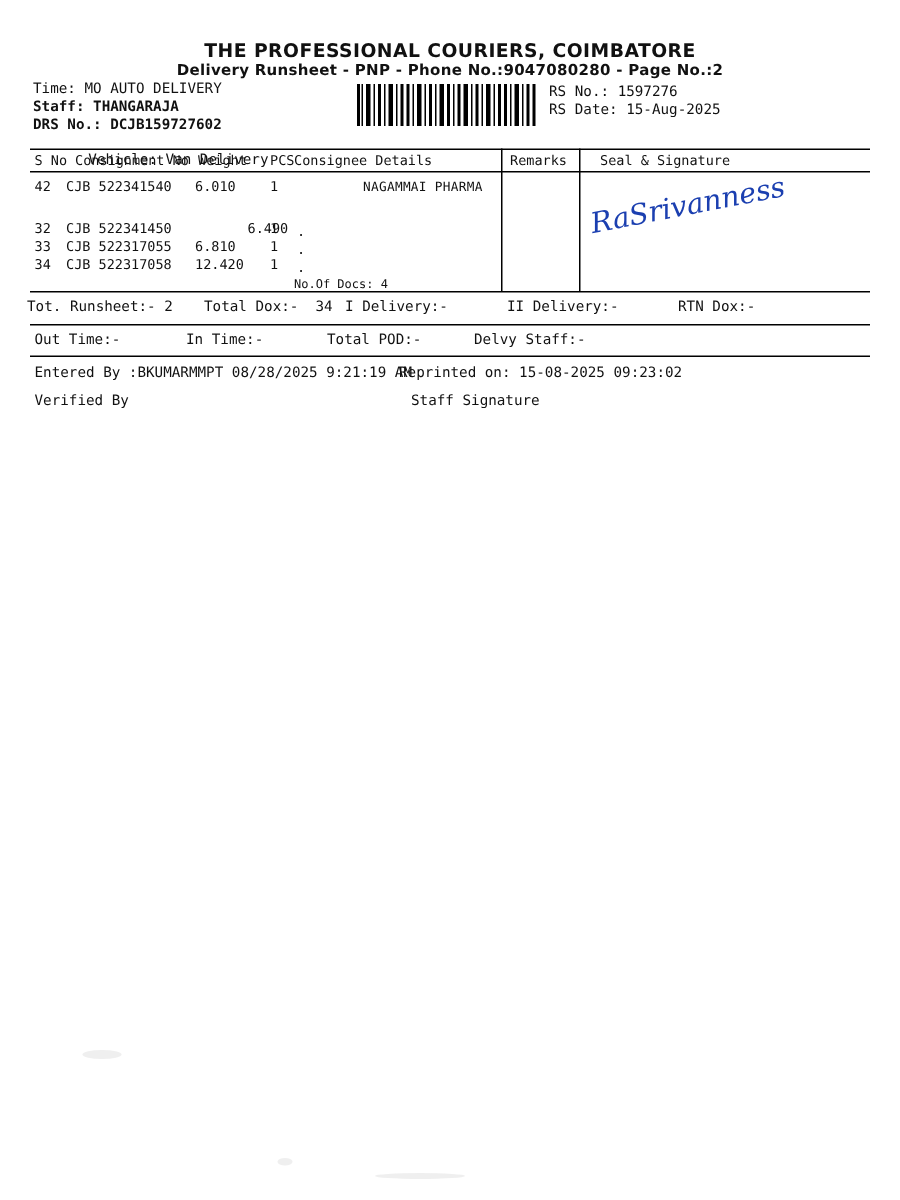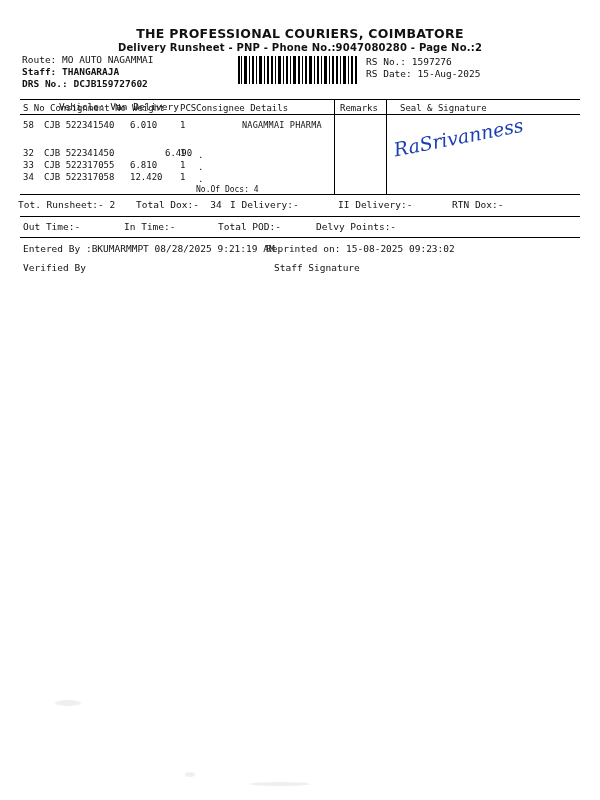--- a/index.html
+++ b/index.html
@@ -157,21 +157,21 @@
   }
 </style>
 </head>
 <body>
 
 <div class="page">
 
   <div class="title">THE PROFESSIONAL COURIERS, COIMBATORE</div>
   <div class="subtitle">Delivery Runsheet - PNP - Phone No.:9047080280 - Page No.:2</div>
 
-  <div class="meta-left meta-route">Route: MO AUTO NAGAMMAI</div>
+  <div class="meta-left meta-route">Time: MO AUTO DELIVERY</div>
   <div class="meta-left meta-staff">Staff: THANGARAJA</div>
   <div class="meta-left meta-drs">DRS No.: DCJB159727602</div>
   <div class="meta-left meta-vehicle">
     <span class="meta-vehicle-indent">Vehicle: Van Delivery</span>
   </div>
 
   <div class="barcode-box">
     <svg width="120" height="28" viewBox="0 0 120 28">
       <rect x="0" y="0" width="2" height="28" fill="#000"></rect>
       <rect x="3" y="0" width="1" height="28" fill="#000"></rect>
@@ -220,21 +220,21 @@
   <div class="vline" style="left:386px; top:99px; height:95px;"></div>
 
   <div class="col-head" style="left:23px;">S No</div>
   <div class="col-head" style="left:50px;">Consignment No</div>
   <div class="col-head" style="left:132px;">Weight</div>
   <div class="col-head" style="left:180px;">PCS</div>
   <div class="col-head" style="left:196px;">Consignee Details</div>
   <div class="col-head" style="left:340px;">Remarks</div>
   <div class="col-head" style="left:400px;">Seal &amp; Signature</div>
 
-  <div class="cell" style="left:23px;  top:120px;">58</div>
+  <div class="cell" style="left:23px;  top:120px;">42</div>
   <div class="cell" style="left:44px;  top:120px;">CJB 522341540</div>
   <div class="cell" style="left:130px; top:120px;">6.010</div>
   <div class="cell" style="left:180px; top:120px;">1</div>
   <div class="cell consignee-name" style="left:198px; top:120px;">NAGAMMAI PHARMA</div>
 
   <div class="cell" style="left:23px;  top:148px;">32</div>
   <div class="cell" style="left:44px;  top:148px;">CJB 522341450</div>
   <div class="cell" style="left:130px; top:148px;padding-left:35px;">6.490</div>
   <div class="cell" style="left:180px; top:148px;">1</div>
   <div class="cell" style="left:198px; top:150px;">.</div>
@@ -257,21 +257,21 @@
 
   <div class="totals-row" style="left:18px;">Tot. Runsheet:- 2</div>
   <div class="totals-row" style="left:136px;">Total Dox:-  34</div>
   <div class="totals-row" style="left:230px;">I Delivery:-</div>
   <div class="totals-row" style="left:338px;">II Delivery:-</div>
   <div class="totals-row" style="left:452px;">RTN Dox:-</div>
 
   <div class="times-row" style="left:23px;">Out Time:-</div>
   <div class="times-row" style="left:124px;">In Time:-</div>
   <div class="times-row" style="left:218px;">Total POD:-</div>
-  <div class="times-row" style="left:316px;">Delvy Points:-</div>
+  <div class="times-row" style="left:316px;">Delvy Staff:-</div>
 
   <div class="entered-row" style="left:23px;">Entered By :BKUMARMMPT 08/28/2025 9:21:19 AM</div>
   <div class="entered-row" style="left:266px;">Reprinted on: 15-08-2025 09:23:02</div>
 
   <div class="verified-row" style="left:23px;">Verified By</div>
   <div class="verified-row" style="left:274px;">Staff Signature</div>
 
   <div class="smudge" style="left:55px; top:700px; width:26px; height:6px;"></div>
   <div class="smudge" style="left:185px; top:772px; width:10px; height:5px;"></div>
   <div class="smudge" style="left:250px; top:782px; width:60px; height:4px;"></div>

